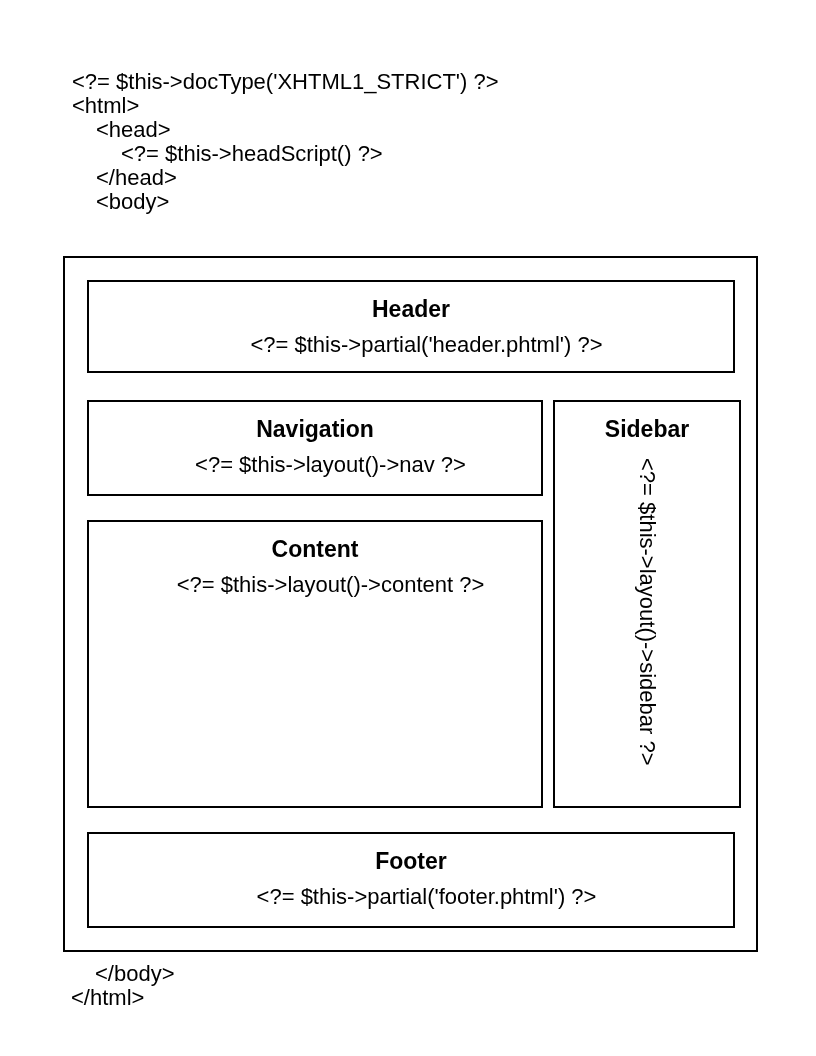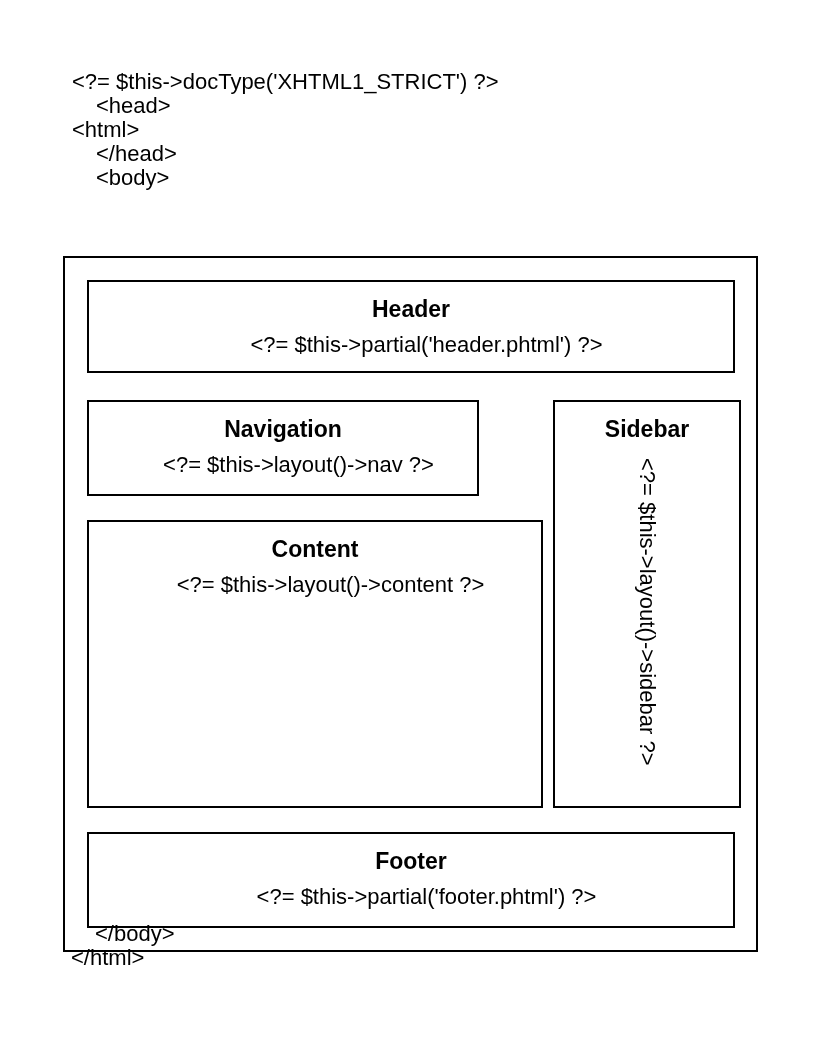--- a/index.html
+++ b/index.html
@@ -10,33 +10,33 @@
     font-family: "Liberation Sans", "DejaVu Sans", sans-serif;
     color: #000000;
     overflow: hidden;
   }
   .code-line {
     font-size: 22px;
     line-height: 24px;
     white-space: pre;
   }
   #top-code { position: absolute; left: 72px; top: 58px; margin-top: 12px; }
-  #bottom-code { position: absolute; left: 71px; top: 922px; }
+  #bottom-code { position: absolute; left: 71px; top: 962px; }
   .ind-1 { padding-left: 24px; }
   .ind-2 { padding-left: 49px; }
 
   .box {
     position: absolute;
     border: 2px solid #000000;
     background: #ffffff;
   }
   #body-box   { left: 63px;  top: 256px; width: 695px; height: 696px; }
   
   #header-box { left: 22px;  top: 22px;  width: 648px; height: 93px; }
-  #nav-box    { left: 22px;  top: 142px; width: 392px; height: 96px; }
+  #nav-box    { left: 22px;  top: 142px; width: 456px; height: 96px; }
   #content-box{ left: 22px;  top: 262px; width: 456px; height: 288px; }
   #sidebar-box{ left: 488px; top: 142px; width: 188px; height: 408px; text-align: center; }
   #footer-box { left: 22px;  top: 574px; width: 648px; height: 96px; }
 
   .box-title {
     font-weight: 700;
     font-size: 23px;
     line-height: 26px;
     text-align: center;
     margin-top: 14px;
@@ -57,22 +57,23 @@
     line-height: 26px;
     margin-top: 16px;
     white-space: pre;
   }
 </style>
 </head>
 <body>
 
 <div id="top-code">
   <div class="code-line">&lt;?= $this-&gt;docType('XHTML1_STRICT') ?&gt;</div>
+  <div class="code-line">&lt;html&gt;</div>
   <div class="code-line ind-1">&lt;head&gt;</div>
-  <div class="code-line">&lt;html&gt;</div>
+  <div class="code-line ind-2">&lt;?= $this-&gt;headScript() ?&gt;</div>
   <div class="code-line ind-1">&lt;/head&gt;</div>
   <div class="code-line ind-1">&lt;body&gt;</div>
 </div>
 
 <div class="box" id="body-box">
 
   <div class="box" id="header-box">
     <div class="box-title">Header</div>
     <div class="box-code">&lt;?= $this-&gt;partial('header.phtml') ?&gt;</div>
   </div>

